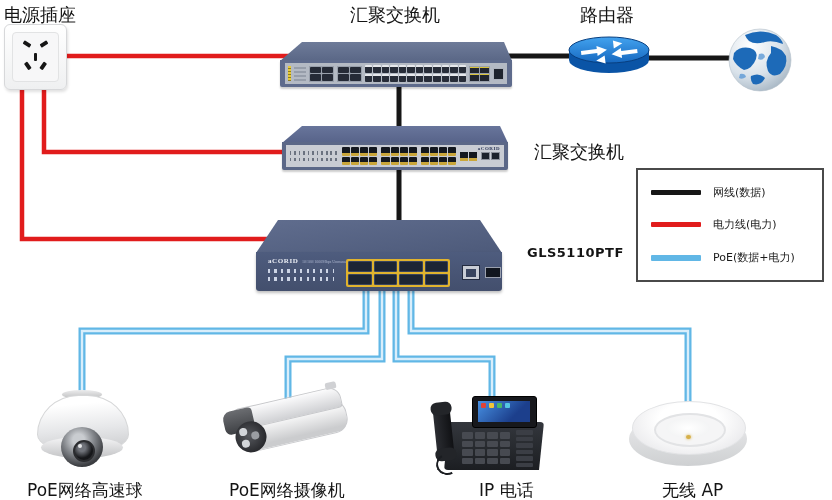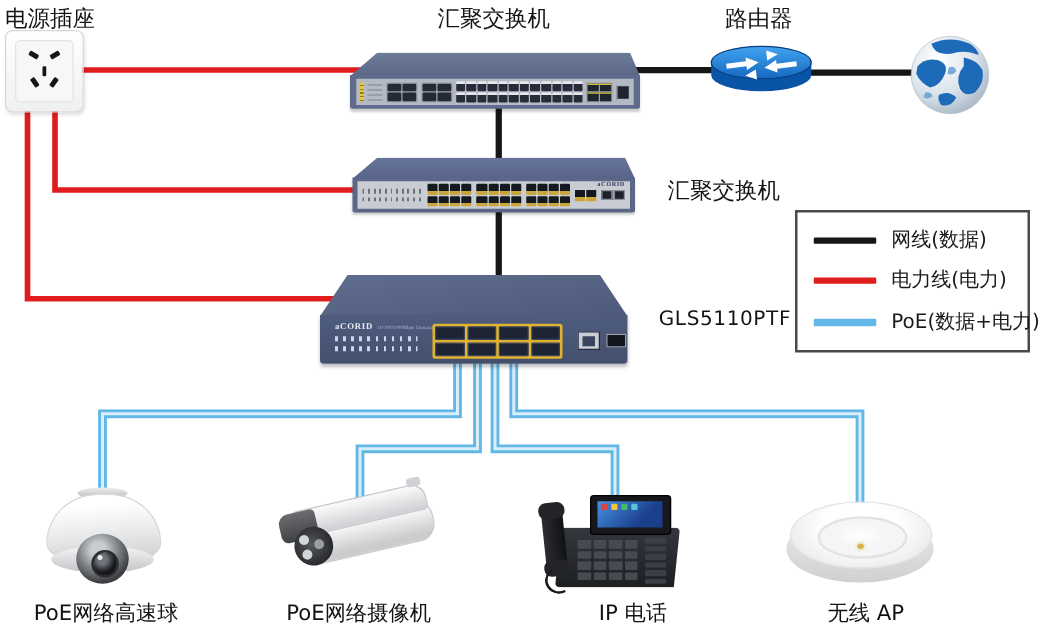--- a/index.html
+++ b/index.html
@@ -4,21 +4,21 @@
 <style>
   html,body{margin:0;padding:0;background:#fff;}
   .stage{position:relative;width:832px;height:500px;background:#ffffff;overflow:hidden;
          font-family:"DejaVu Sans","Liberation Sans",sans-serif;color:#141414;}
   .abs{position:absolute;}
   .z1{z-index:1}.z2{z-index:2}
 
   
   .lbl{position:absolute;z-index:3;font-size:18px;font-weight:500;color:#141414;white-space:nowrap;}
   .lbl.bold{font-weight:700;font-size:19px;}
-  .lbl.model{font-weight:400;font-size:16px;letter-spacing:.5px;}
+  .lbl.model{font-weight:700;font-size:13px;letter-spacing:.5px;}
 
   
   .outlet{position:absolute;left:4px;top:24px;width:61px;height:64px;z-index:2;
           background:linear-gradient(#ffffff,#eff0f1);border:1px solid #d7d8da;border-radius:6px;
           box-shadow:1px 2px 3px rgba(0,0,0,.12);}
   .outlet .plate{position:absolute;left:7px;top:7px;right:7px;bottom:7px;background:#f7f7f8;
           border:1px solid #e2e3e4;border-radius:4px;}
   .slot{position:absolute;background:#161616;border-radius:1px;}
   .s1{left:10px;top:9px;width:8px;height:4px;transform:rotate(32deg);}
   .s2{left:27px;top:9px;width:8px;height:4px;transform:rotate(-32deg);}
@@ -85,21 +85,21 @@
   .poerj:after{content:"";position:absolute;left:3px;top:3px;right:3px;bottom:2px;background:#39445e;}
   .poesfp{position:absolute;left:229px;top:47px;width:14px;height:9px;background:#11161f;border:1px solid #9aa0ae;}
 
   
   .legend{position:absolute;left:636px;top:168px;width:188px;height:114px;z-index:3;background:#fff;
           border:2px solid #4a4a4a;box-sizing:border-box;display:flex;flex-direction:column;
           justify-content:space-around;padding:6px 0 6px 13px;}
   .lrow{display:flex;align-items:center;gap:12px;}
   .swatch{width:50px;height:5px;border-radius:1px;flex:none;}
   .swatch.poe-s{height:6px;}
-  .lrow span{font-size:16px;font-weight:500;color:#1a1a1a;white-space:nowrap;}
+  .lrow span{font-size:11px;font-weight:500;color:#1a1a1a;white-space:nowrap;}
 
   
   .dome{left:35px;top:390px;width:94px;height:88px;z-index:2;position:absolute;}
   .dome .mount{position:absolute;left:27px;top:0;width:40px;height:9px;border-radius:50%;
                background:linear-gradient(#ececed,#bdbebf);}
   .dome .body{position:absolute;left:2px;top:5px;width:90px;height:56px;border:1px solid #d6d7d8;
               background:linear-gradient(175deg,#ffffff 18%,#e6e7e9 58%,#c8c9cb);
               border-radius:48% 48% 46% 46% / 72% 72% 34% 34%;}
   .dome .skirt{position:absolute;left:6px;top:47px;width:82px;height:21px;border-radius:50%;
                background:linear-gradient(#f5f5f6,#c3c4c6);}

